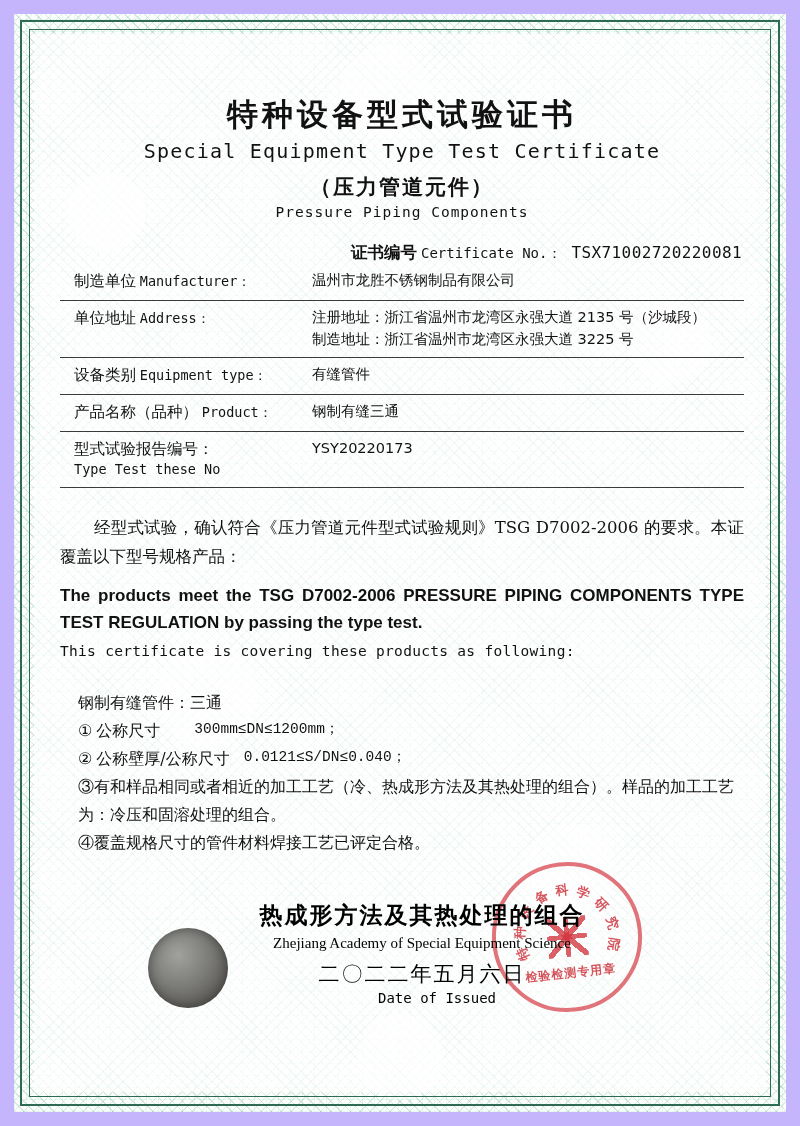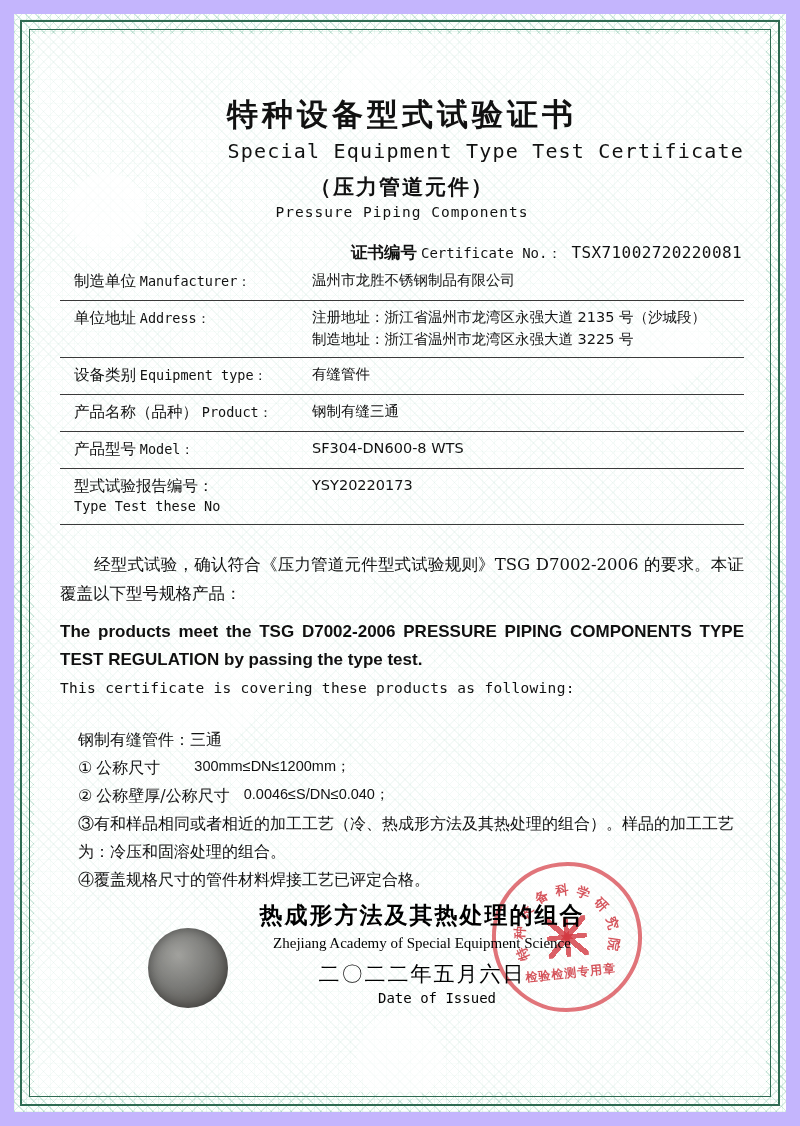--- a/index.html
+++ b/index.html
@@ -83,21 +83,21 @@
   .title-cn {
     text-align: center;
     font-size: 31px;
     font-weight: bold;
     letter-spacing: 4px;
     font-family: "DejaVu Serif", serif;
     color: #111;
     line-height: 1.2;
   }
   .title-en {
-    text-align: right;
+    text-align: center;
     font-size: 20px;
     letter-spacing: 1.2px;
     font-family: "DejaVu Sans Mono", monospace;
     margin-top: 6px;
     color: #111;
   }
   .subtitle-cn {
     text-align: center;
     font-size: 21px;
     font-weight: bold;
@@ -203,21 +203,21 @@
     line-height: 1.75;
   }
   .spec-head { padding-left: 18px; }
   .spec-item {
     padding-left: 18px;
     display: flex;
   }
   .spec-item .num-txt { white-space: nowrap; }
   .spec-item .val {
     margin-left: 34px;
-    font-family: Liberation Sans, sans-serif;
+    font-family: Liberation Mono, monospace;
     font-size: 14.5px;
   }
   .spec-item-wrap {
     padding-left: 18px;
     text-indent: 0;
   }
 
   
   .sign-area {
     position: absolute;
@@ -371,27 +371,20 @@
       </tr>
       <tr>
         <td class="fld-label">
           <span class="cn">产品名称（品种）</span>
           <span class="en">Product：</span>
         </td>
         <td class="fld-value">钢制有缝三通</td>
       </tr>
       <tr>
         <td class="fld-label">
-          <span class="cn">产品型号</span>
-          <span class="en">Model：</span>
-        </td>
-        <td class="fld-value mono">SF304-DN600-8 WTS</td>
-      </tr>
-      <tr>
-        <td class="fld-label">
           <span class="cn sub-line">型式试验报告编号：</span>
           <span class="en sub-line">Type Test these No</span>
         </td>
         <td class="fld-value mono">YSY20220173</td>
       </tr>
     </tbody>
       </table>
 
     <div class="para-cn">经型式试验，确认符合《压力管道元件型式试验规则》TSG D7002-2006 的要求。本证覆盖以下型号规格产品：</div>
     <div class="para-en-bold">The products meet the TSG D7002-2006 PRESSURE PIPING COMPONENTS TYPE TEST REGULATION by passing the type test.</div>
@@ -402,21 +395,21 @@
 
       <div class="spec-item">
         <span class="num-txt">①</span>
         <span class="num-txt" style="margin-left:4px;">公称尺寸</span>
         <span class="val">300mm≤DN≤1200mm；</span>
       </div>
 
       <div class="spec-item">
         <span class="num-txt">②</span>
         <span class="num-txt" style="margin-left:4px;">公称壁厚/公称尺寸</span>
-        <span class="val" style="margin-left:14px;">0.0046≤S/DN≤0.040；</span>
+        <span class="val" style="margin-left:14px;">0.0121≤S/DN≤0.040；</span>
       </div>
 
       <div class="spec-item-wrap">
         <span>③</span><span>有和样品相同或者相近的加工工艺（冷、热成形方法及其热处理的组合）。样品的加工工艺为：冷压和固溶处理的组合。</span>
       </div>
 
       <div class="spec-item-wrap">
         <span>④</span><span>覆盖规格尺寸的管件材料焊接工艺已评定合格。</span>
       </div>
     </div>

